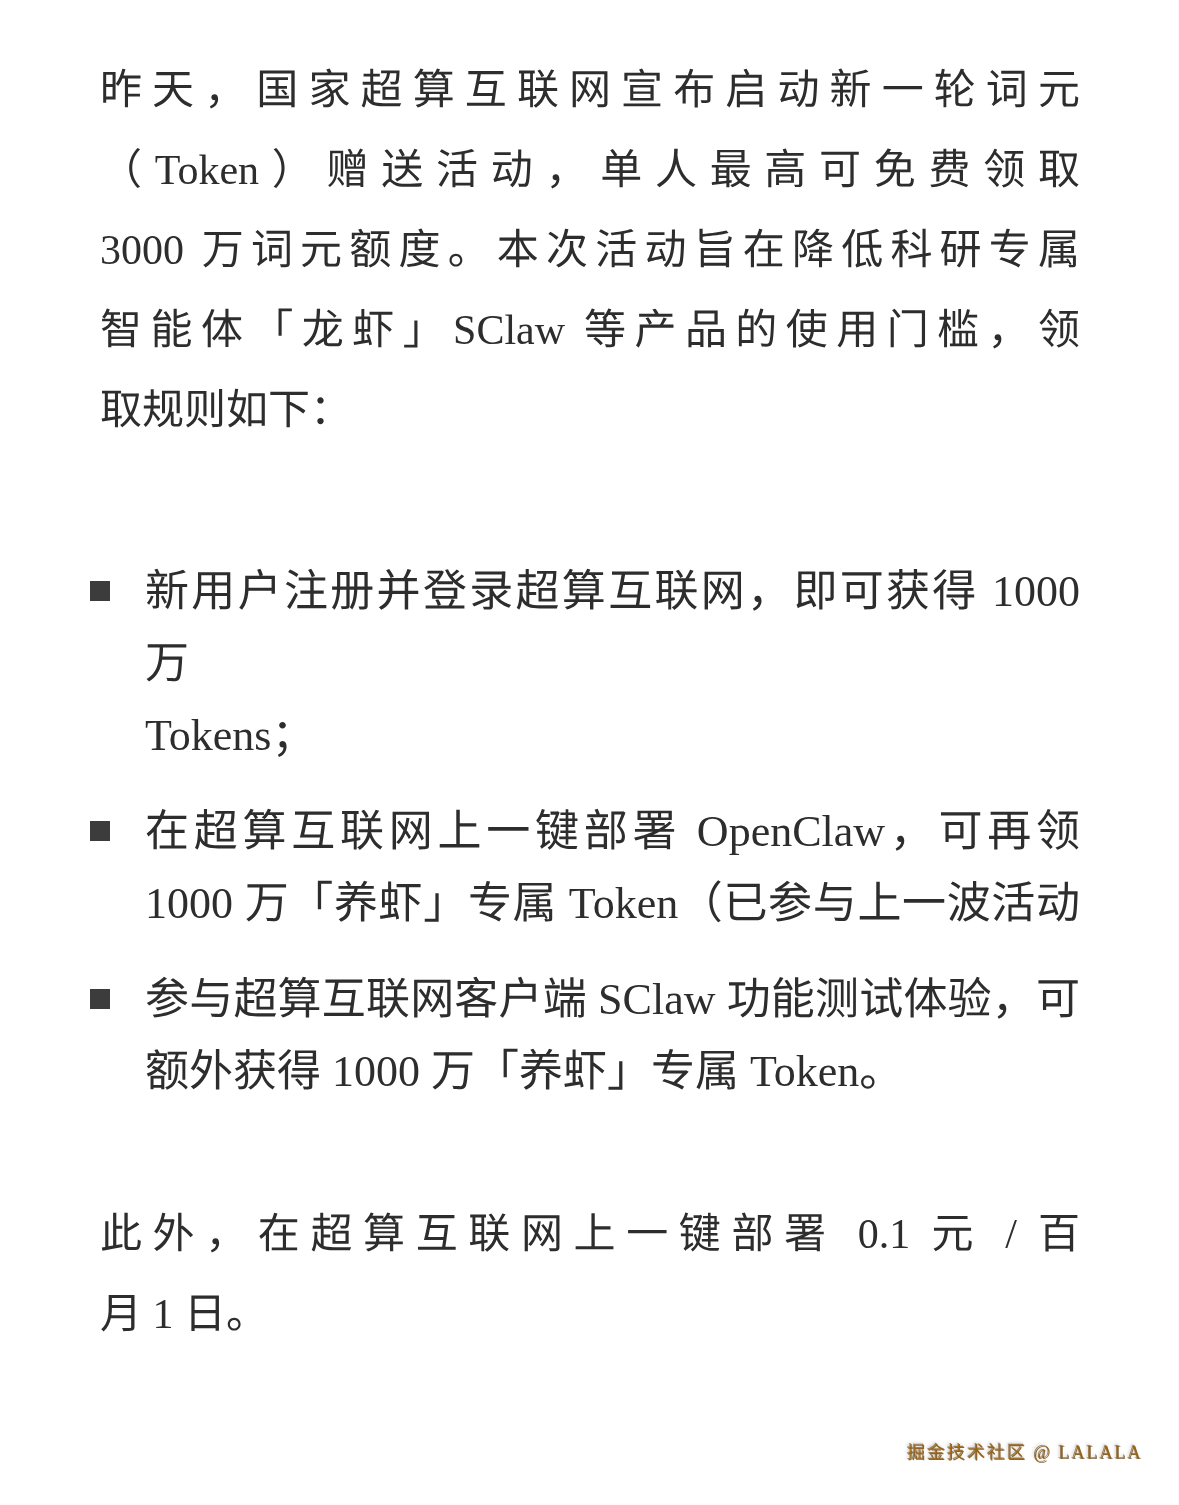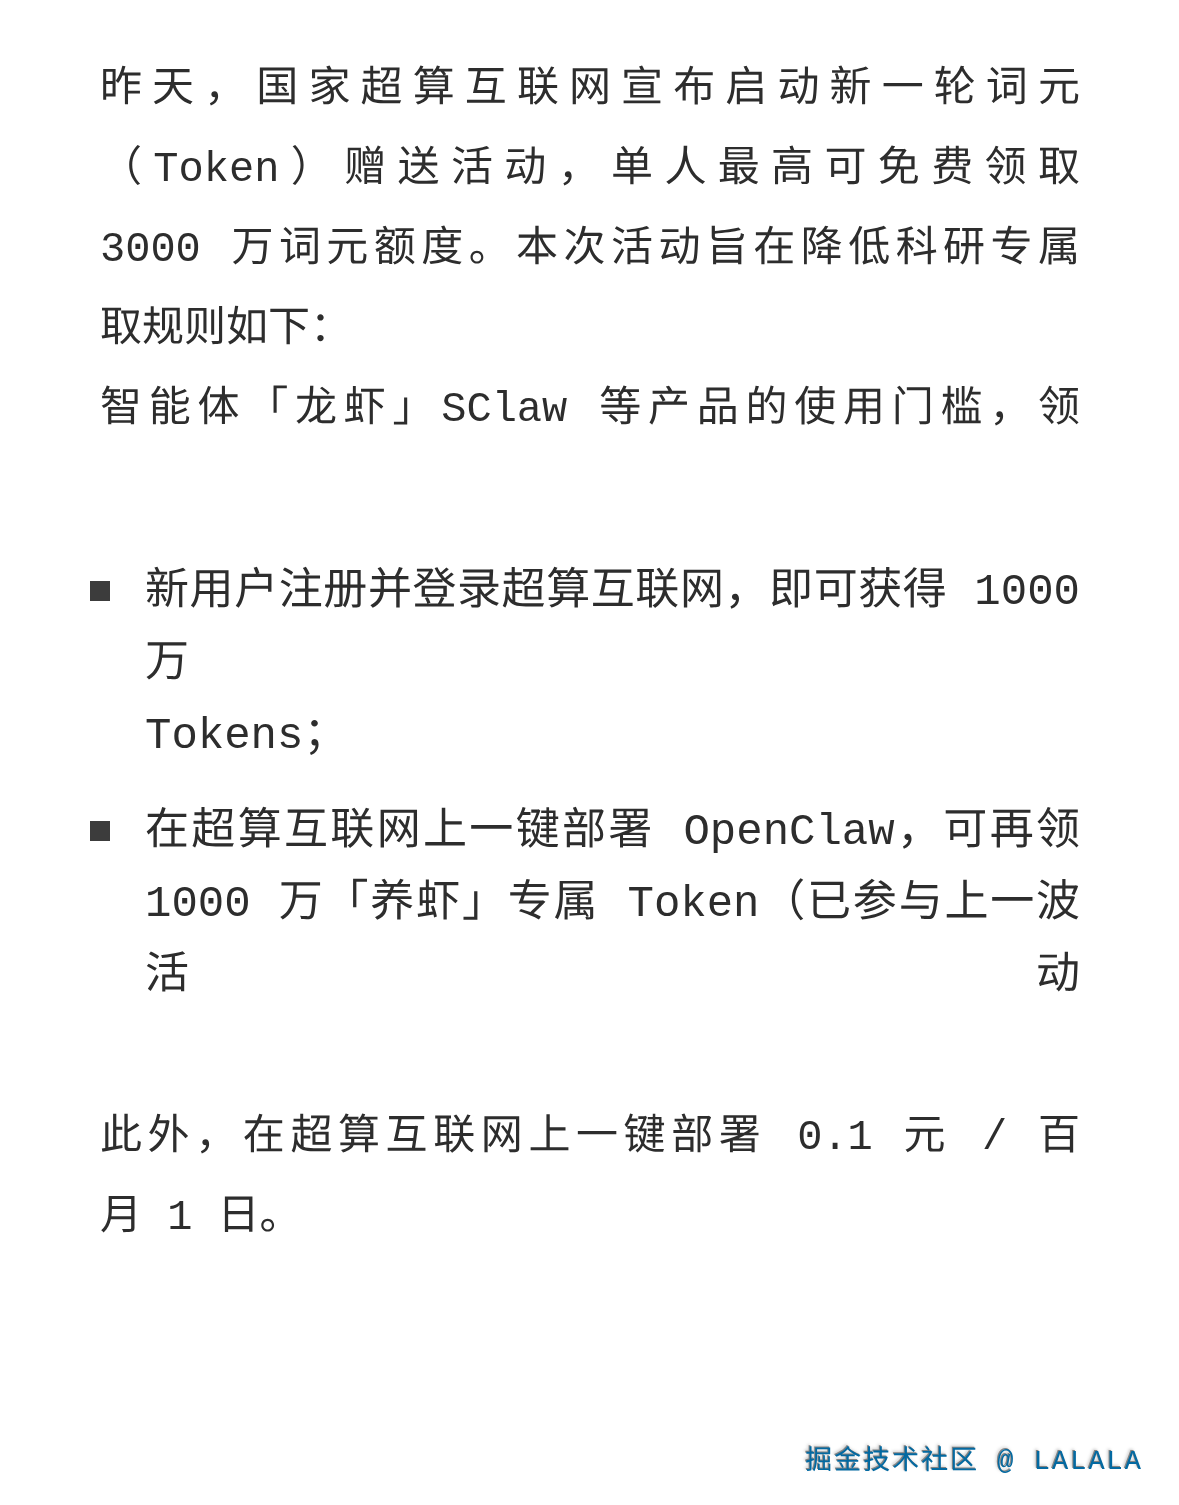--- a/index.html
+++ b/index.html
@@ -1,21 +1,21 @@
 <!DOCTYPE html>
 <html lang="zh-CN"><head>
 <meta charset="utf-8">
 <style>
   html,body{margin:0;padding:0;background:#ffffff;}
   .page{
     position:relative;
     width:1179px;height:1505px;
     background:#ffffff;
     overflow:hidden;
-    font-family:Liberation Mono, monospace;
+    font-family:Liberation Serif, serif;
     font-weight:300;
     color:#2d2d2d;
   }
   .article{position:absolute;left:100px;top:50px;width:980px;}
   .para .line{
     font-size:42px;
     line-height:80px;
     text-align:justify;
     text-align-last:left;
   }
@@ -33,62 +33,69 @@
   .marker{
     position:absolute;
     left:-10px;top:25px;
     width:20px;height:20px;
     background:#3c3c3c;
   }
   .para2{margin-top:86px;}
   .watermark{
     position:absolute;
     right:36px;top:1438px;
-    font-size:27px;
+    font-size:18px;
     font-weight:400;
     letter-spacing:2px;
-    color:#0369a1;
+    color:#a16207;
     text-shadow:-1px -1px 0 rgba(115,115,115,0.85),
                 -2px -2px 3px rgba(115,115,115,0.40),
                  1px  1px 0 rgba(255,255,255,0.9);
     white-space:nowrap;
   }
 </style>
 </head>
 <body>
 
 <div class="page">
   <div class="article">
 
     <div class="para">
       <div class="line j">昨天，国家超算互联网宣布启动新一轮词元</div>
       <div class="line j">（Token）赠送活动，单人最高可免费领取</div>
       <div class="line j">3000 万词元额度。本次活动旨在降低科研专属</div>
+      <div class="line j">智能体「龙虾」SClaw 等产品的使用门槛，领</div>
       <div class="line">取规则如下：</div>
-      <div class="line j">智能体「龙虾」SClaw 等产品的使用门槛，领</div>
     </div>
 
     <div class="bullets">
 
       <div class="li">
         <span class="marker"></span>
         <div class="li-text">
           <div class="line j">新用户注册并登录超算互联网，即可获得 1000 万</div>
           <div class="line">Tokens；</div>
         </div>
       </div>
 
       <div class="li">
         <span class="marker"></span>
         <div class="li-text">
           <div class="line j">在超算互联网上一键部署 OpenClaw，可再领</div>
           <div class="line j">1000 万「养虾」专属 Token（已参与上一波活动</div>
         </div>
       </div>
 
+      <div class="li">
+        <span class="marker"></span>
+        <div class="li-text">
+          <div class="line j">参与超算互联网客户端 SClaw 功能测试体验，可</div>
+          <div class="line">额外获得 1000 万「养虾」专属 Token。</div>
+        </div>
+      </div>
 
     </div>
 
     <div class="para para2">
       <div class="line j">此外，在超算互联网上一键部署 0.1 元 / 百</div>
       <div class="line">月 1 日。</div>
     </div>
 
   </div>
 

